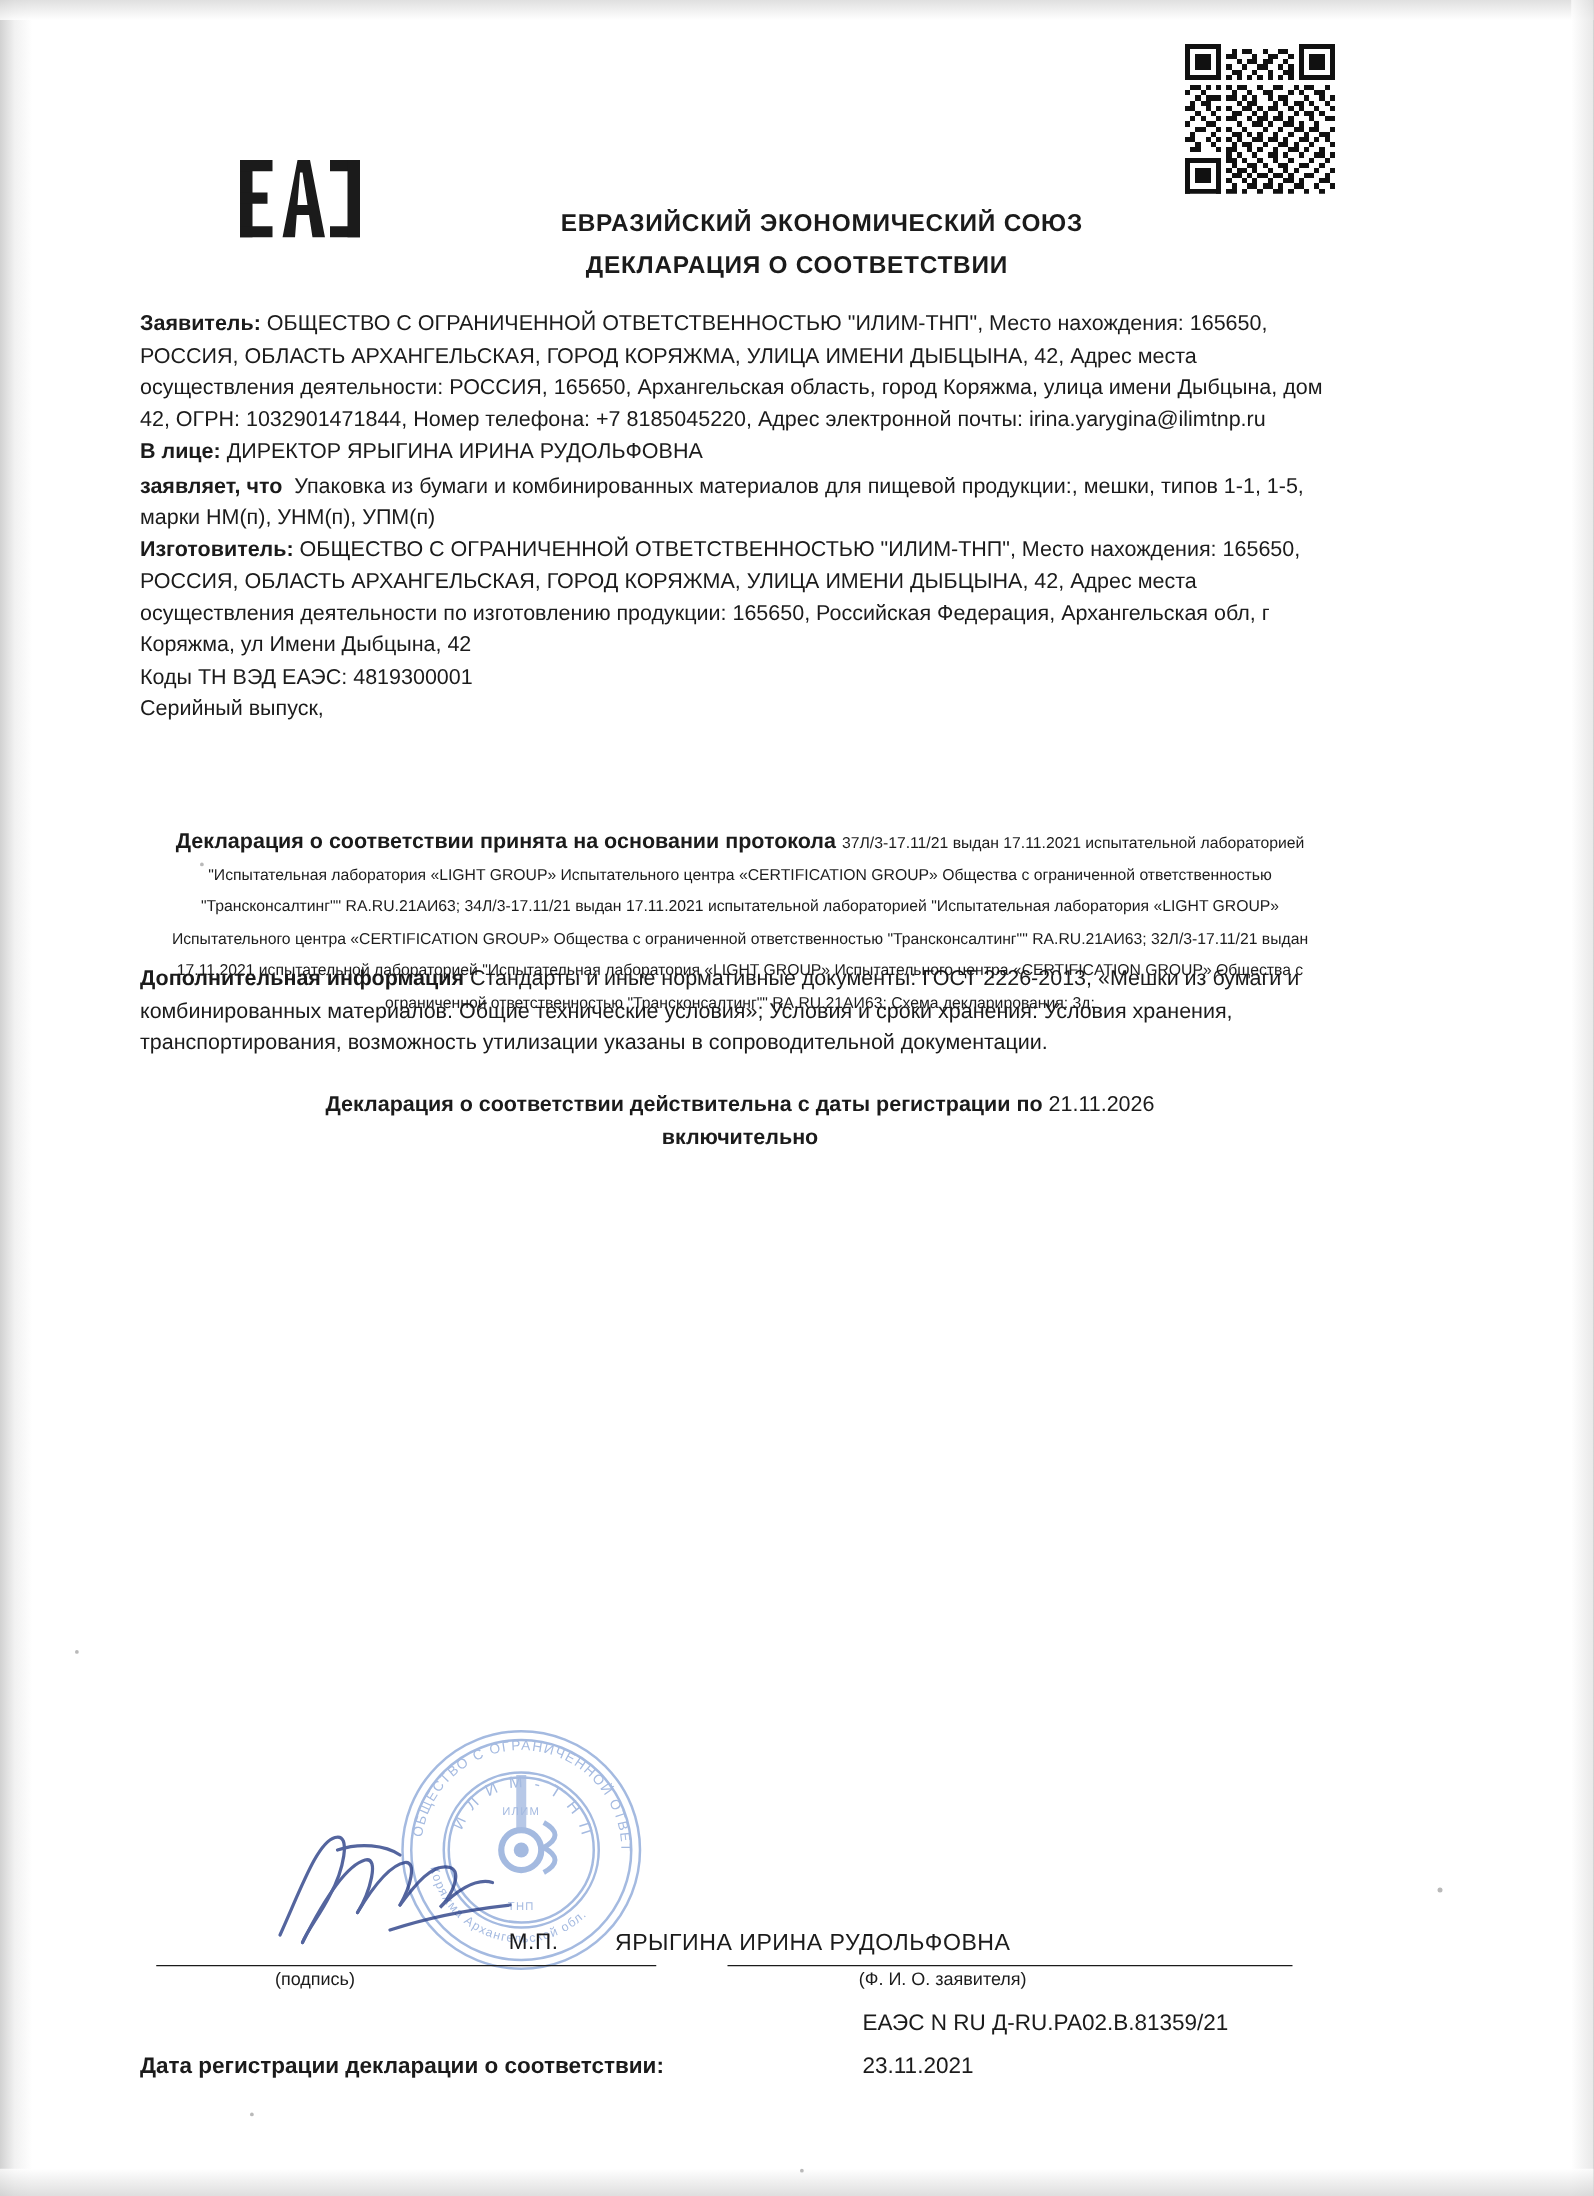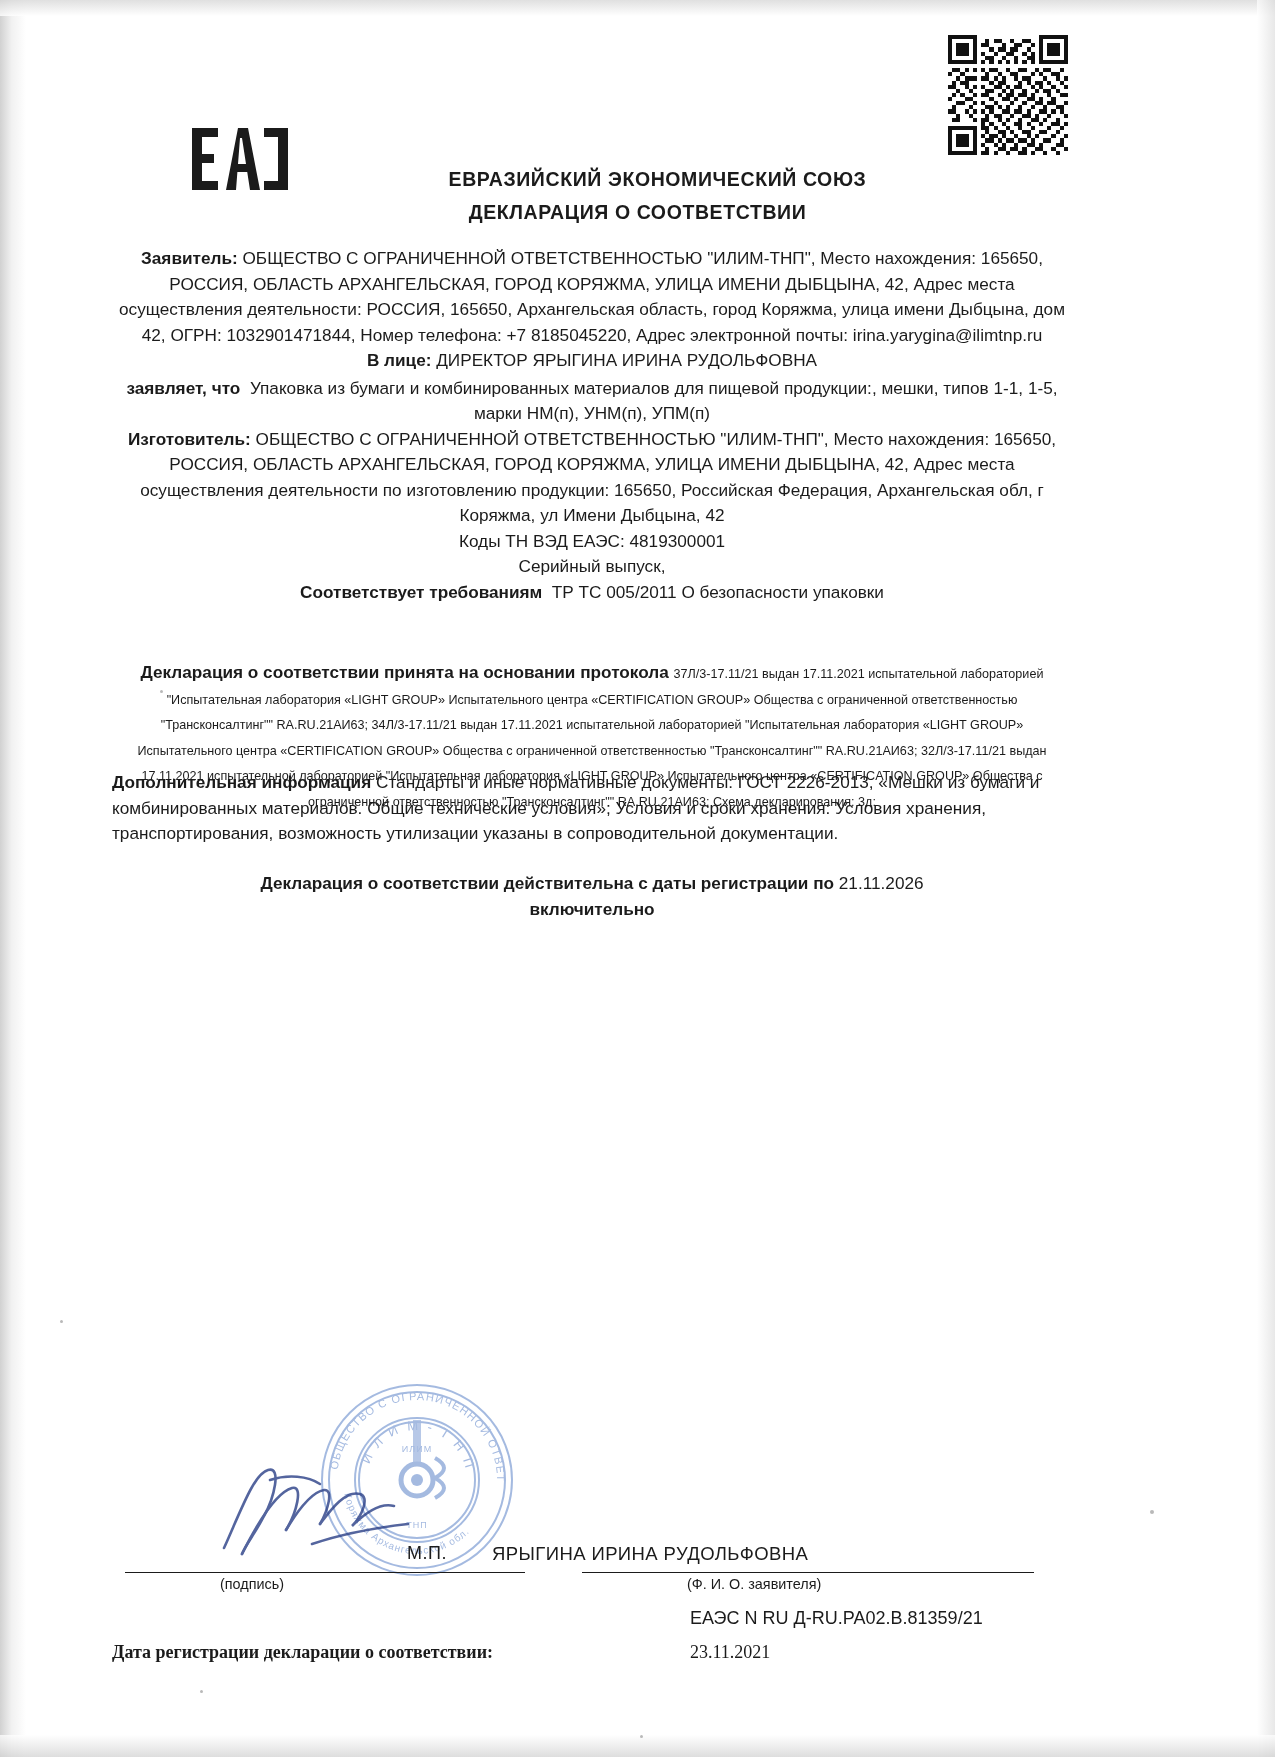--- a/index.html
+++ b/index.html
@@ -85,21 +85,21 @@
     position: absolute;
     top: 246px;
     left: 112px;
     width: 960px;
     font-size: 17.2px;
     line-height: 25.5px;
   }
   .body p { margin: 0 0 0 0; }
   .b { font-weight: bold; }
 
-  .blk { margin-bottom: 0; text-align: center; }
+  .blk { margin-bottom: 0; }
   .gap-sm { height: 2px; }
 
   .section-protocol {
     position: absolute;
     top: 660px;
     left: 112px;
     width: 960px;
     font-size: 17.2px;
     line-height: 25.5px;
     text-align: center;
@@ -199,21 +199,20 @@
     font-size: 18px;
     font-weight: bold;
   }
   .reg-row2 {
     position: absolute;
     left: 0px;
     top: 262px;
     width: 980px;
     font-size: 18px;
     font-weight: bold;
-    font-family: Liberation Serif, serif;
   }
   .reg-val {
     position: absolute;
     left: 578px;
     font-weight: normal;
     white-space: nowrap;
   }
   .specks span {
     position: absolute;
     background: #b9b9b9;
@@ -507,24 +506,20 @@
     </p>
     <p class="blk">
       <span class="b">Изготовитель:</span>
       <span>ОБЩЕСТВО С ОГРАНИЧЕННОЙ ОТВЕТСТВЕННОСТЬЮ "ИЛИМ-ТНП", Место нахождения: 165650, РОССИЯ, ОБЛАСТЬ АРХАНГЕЛЬСКАЯ, ГОРОД КОРЯЖМА, УЛИЦА ИМЕНИ ДЫБЦЫНА, 42, Адрес места осуществления деятельности по изготовлению продукции: 165650, Российская Федерация, Архангельская обл, г Коряжма, ул Имени Дыбцына, 42</span>
     </p>
     <p class="blk">
       <span>Коды ТН ВЭД ЕАЭС:</span>
       <span>4819300001</span>
     </p>
     <p class="blk">Серийный выпуск,</p>
-    <p class="blk">
-      <span class="b">Соответствует требованиям</span>
-      &nbsp;<span>ТР ТС 005/2011 О безопасности упаковки</span>
-    </p>
   </div>
 
   <div class="section-protocol">
     <span class="b">Декларация о соответствии принята на основании протокола</span>
     <span class="small">37Л/3-17.11/21 выдан 17.11.2021  испытательной лабораторией "Испытательная лаборатория «LIGHT GROUP» Испытательного центра «CERTIFICATION GROUP» Общества с ограниченной ответственностью "Трансконсалтинг"" RA.RU.21АИ63; 34Л/3-17.11/21 выдан 17.11.2021  испытательной лабораторией "Испытательная лаборатория «LIGHT GROUP» Испытательного центра «CERTIFICATION GROUP» Общества с ограниченной ответственностью "Трансконсалтинг"" RA.RU.21АИ63; 32Л/3-17.11/21 выдан 17.11.2021  испытательной лабораторией "Испытательная лаборатория «LIGHT GROUP» Испытательного центра «CERTIFICATION GROUP» Общества с ограниченной ответственностью "Трансконсалтинг"" RA.RU.21АИ63; Схема декларирования: 3д:</span>
   </div>
 
   <div class="section-extra">
     <span class="b">Дополнительная информация</span>
     <span>Стандарты и иные нормативные документы: ГОСТ 2226-2013, «Мешки из бумаги и комбинированных материалов. Общие технические условия»; Условия и сроки хранения: Условия хранения, транспортирования, возможность утилизации указаны в сопроводительной документации.</span>

